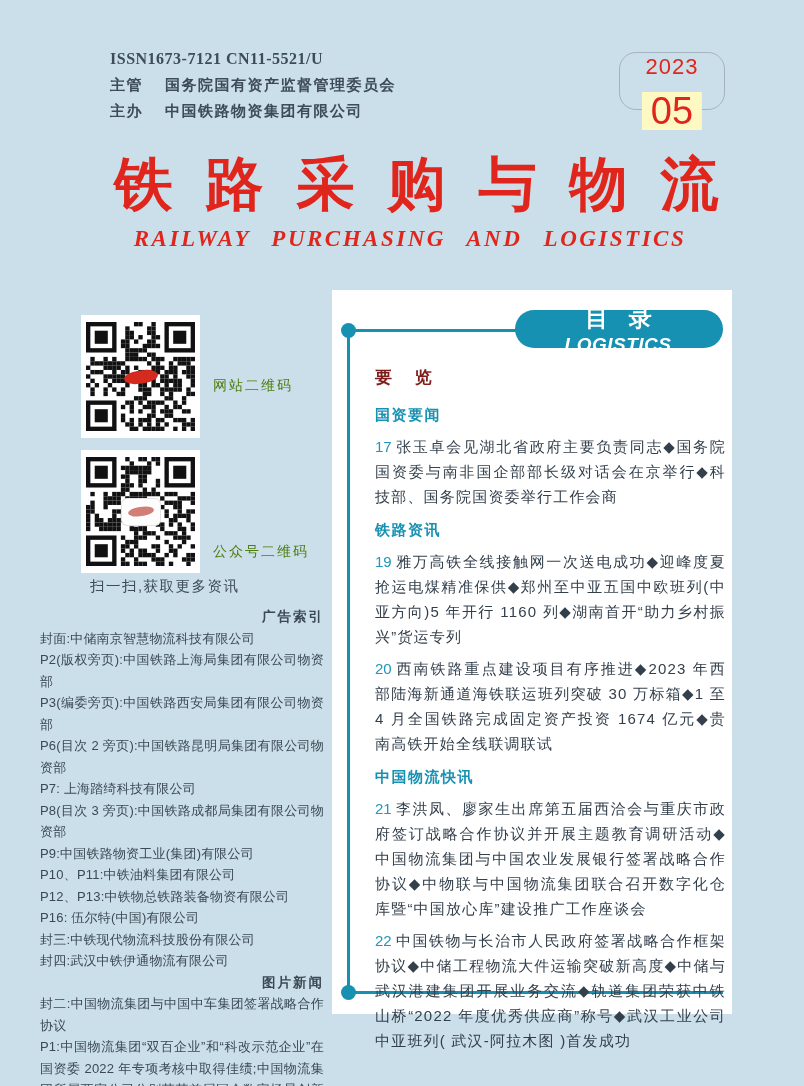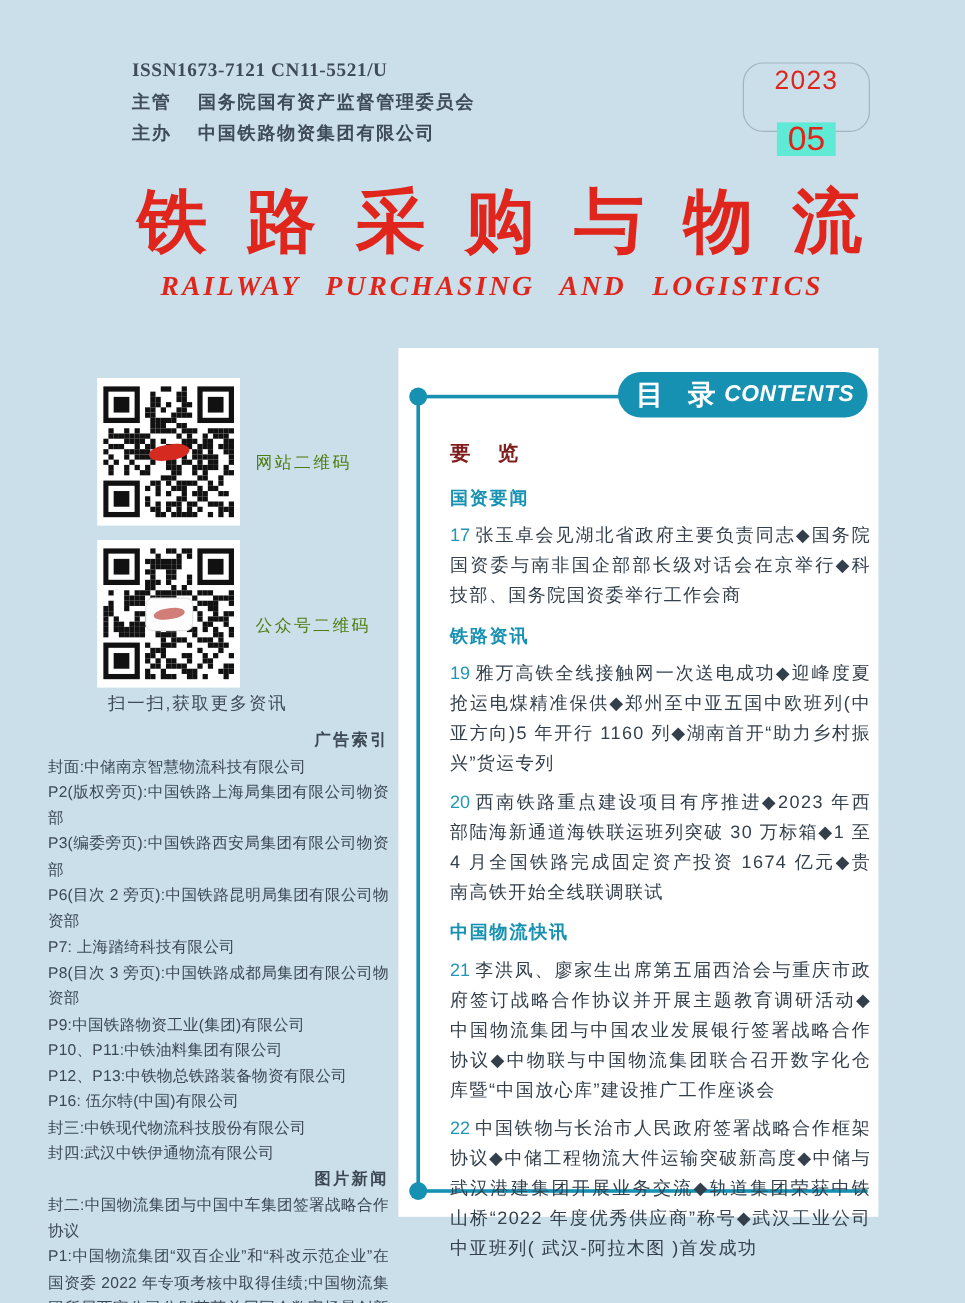--- a/index.html
+++ b/index.html
@@ -14,21 +14,21 @@
   
   .pub-info{left:110px;top:50px;color:#3e4b58;}
   .issn-line{font-family:"Liberation Serif","DejaVu Serif",serif;font-weight:bold;font-size:16px;letter-spacing:.5px;margin-bottom:8px;}
   .pub-line{font-size:15px;font-weight:bold;letter-spacing:1.5px;margin-bottom:7px;}
   .pub-line .lbl{display:inline-block;margin-right:22px;}
 
   
   .issue-box{left:619px;top:52px;width:104px;height:56px;border:1.5px solid #a4b4bf;border-radius:17px;}
   .issue-year{text-align:center;margin-top:1px;font-size:22px;color:#e0251c;letter-spacing:1px;}
   .issue-num{position:absolute;left:50%;bottom:-21px;transform:translateX(-50%);
-    font-size:28px;line-height:1;color:#e0251c;background:#5eead4;padding:0 9px;}
+    font-size:38px;line-height:1;color:#e0251c;background:#fef9c3;padding:0 9px;}
 
   
   .title-cn{left:31px;top:146px;width:804px;margin:0;text-align:center;
     font-size:58px;font-weight:bold;color:#e0251c;letter-spacing:33px;white-space:nowrap;}
   .title-en{left:8px;top:226px;width:804px;text-align:center;
     font-family:"Liberation Serif","DejaVu Serif",serif;font-style:italic;font-weight:bold;
     font-size:23px;color:#e0251c;letter-spacing:2.5px;word-spacing:13px;white-space:nowrap;}
 
   
   .qr{width:119px;height:123px;background:#ffffff;}
@@ -48,21 +48,21 @@
   
   .panel{left:332px;top:290px;width:400px;height:724px;background:#ffffff;}
   .dot{width:15px;height:15px;border-radius:50%;background:#1791b2;}
   .dot.top{left:9px;top:33px;}
   .dot.bottom{left:9px;top:695px;}
   .hline{height:2.5px;background:#1791b2;}
   .hline.top{left:16px;top:39px;width:168px;}
   .hline.bottom{left:16px;top:701px;width:375px;}
   .vline{left:15px;top:40px;width:2.5px;height:662px;background:#1791b2;}
   .badge{left:183px;top:20px;width:208px;height:38px;border-radius:19px;background:#1791b2;
-    display:flex;align-items:center;justify-content:center;}
+    display:flex;align-items:center;justify-content:center;flex-direction:column;}
   .badge-cn{color:#fff;font-size:23px;font-weight:bold;letter-spacing:7px;margin-left:6px;}
   .badge-en{color:#fff;font-size:19px;font-weight:bold;font-style:italic;letter-spacing:.5px;margin-right:2px;}
 
   .toc{left:43px;top:76px;width:351px;}
   .toc-overview{color:#7f1d1d;font-weight:bold;font-size:17px;letter-spacing:9px;margin-bottom:17px;}
   .toc-heading{color:#1791b2;font-weight:bold;font-size:15px;letter-spacing:1.5px;margin:12px 0 9px;}
   .toc-item{margin:0 0 7px;font-size:15px;line-height:25px;color:#333f4b;
     text-align:justify;text-align-last:left;letter-spacing:1.2px;}
   .toc-page{color:#2196b8;margin-right:4px;letter-spacing:0;}
 </style>
@@ -562,21 +562,21 @@
         <rect x="76" y="4" width="20" height="20" fill="#fff"></rect>
         <rect x="80" y="8" width="12" height="12" fill="#111"></rect>
         <rect x="0" y="72" width="28" height="28" fill="#111"></rect>
         <rect x="4" y="76" width="20" height="20" fill="#fff"></rect>
         <rect x="8" y="80" width="12" height="12" fill="#111"></rect>
       </svg>
     <span class="qr-logo white-card">
         <i></i>
       </span>
   </div>
-  <div class="abs qr-label" style="left:213px;top:513px;">公众号二维码</div>
+  <div class="abs qr-label" style="left:213px;top:543px;">公众号二维码</div>
 
   <div class="abs scan-hint">扫一扫,获取更多资讯</div>
 
   <div class="abs sidebar" id="sidebar">
       <div class="sb-title">广告索引</div>
       <div class="sb-item">封面:中储南京智慧物流科技有限公司</div>
       <div class="sb-item">P2(版权旁页):中国铁路上海局集团有限公司物资部</div>
       <div class="sb-item">P3(编委旁页):中国铁路西安局集团有限公司物资部</div>
       <div class="sb-item">P6(目次 2 旁页):中国铁路昆明局集团有限公司物资部</div>
       <div class="sb-item">P7: 上海踏绮科技有限公司</div>
@@ -594,21 +594,21 @@
 
   <div class="abs panel">
     <span class="abs dot top"></span>
     <span class="abs hline top"></span>
     <span class="abs vline"></span>
     <span class="abs dot bottom"></span>
     <span class="abs hline bottom"></span>
 
     <div class="abs badge">
       <span class="badge-cn">目 录</span>
-      <span class="badge-en">CONTENTS</span>
+      <span class="badge-en">LOGISTICS</span>
     </div>
 
     <div class="abs toc" id="toc">
       <div class="toc-overview">要 览</div>
     <div class="toc-heading">国资要闻</div>
         <p class="toc-item"><span class="toc-page">17</span><span>张玉卓会见湖北省政府主要负责同志◆国务院国资委与南非国企部部长级对话会在京举行◆科技部、国务院国资委举行工作会商</span></p>
         <div class="toc-heading">铁路资讯</div>
         <p class="toc-item"><span class="toc-page">19</span><span>雅万高铁全线接触网一次送电成功◆迎峰度夏抢运电煤精准保供◆郑州至中亚五国中欧班列(中亚方向)5 年开行 1160 列◆湖南首开“助力乡村振兴”货运专列</span></p>
         <p class="toc-item"><span class="toc-page">20</span><span>西南铁路重点建设项目有序推进◆2023 年西部陆海新通道海铁联运班列突破 30 万标箱◆1 至 4 月全国铁路完成固定资产投资 1674 亿元◆贵南高铁开始全线联调联试</span></p>
         <div class="toc-heading">中国物流快讯</div>

